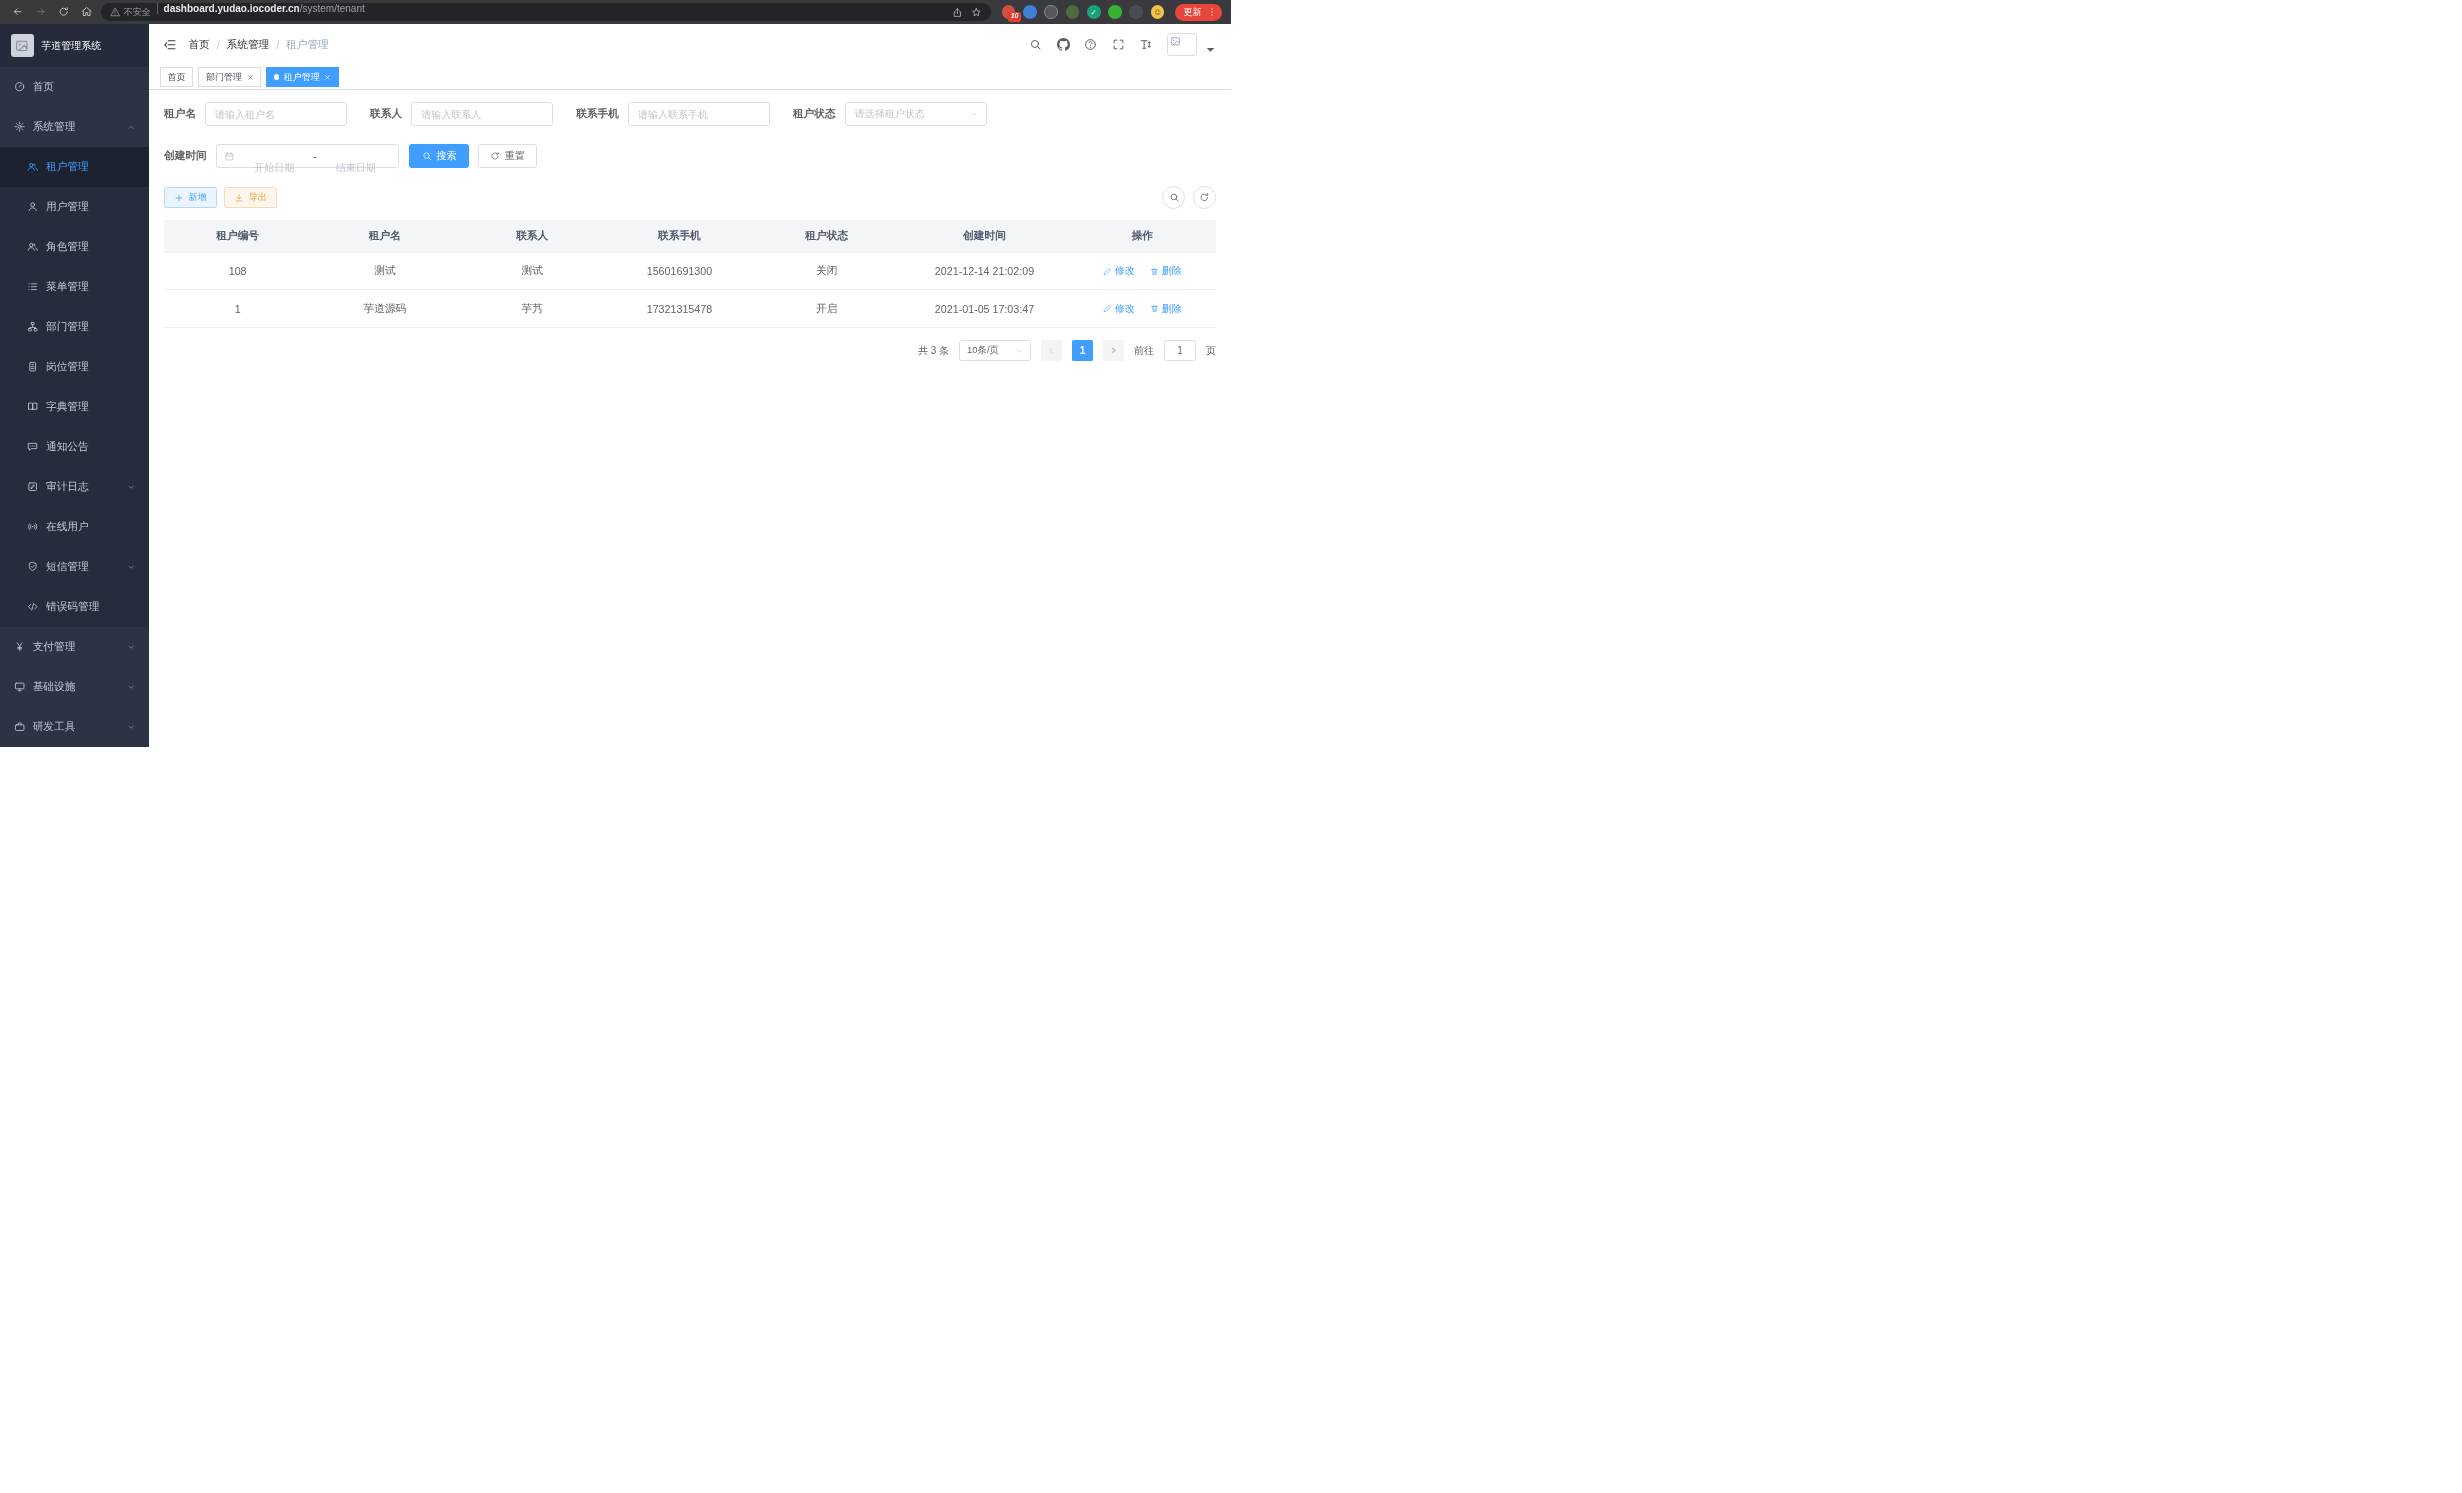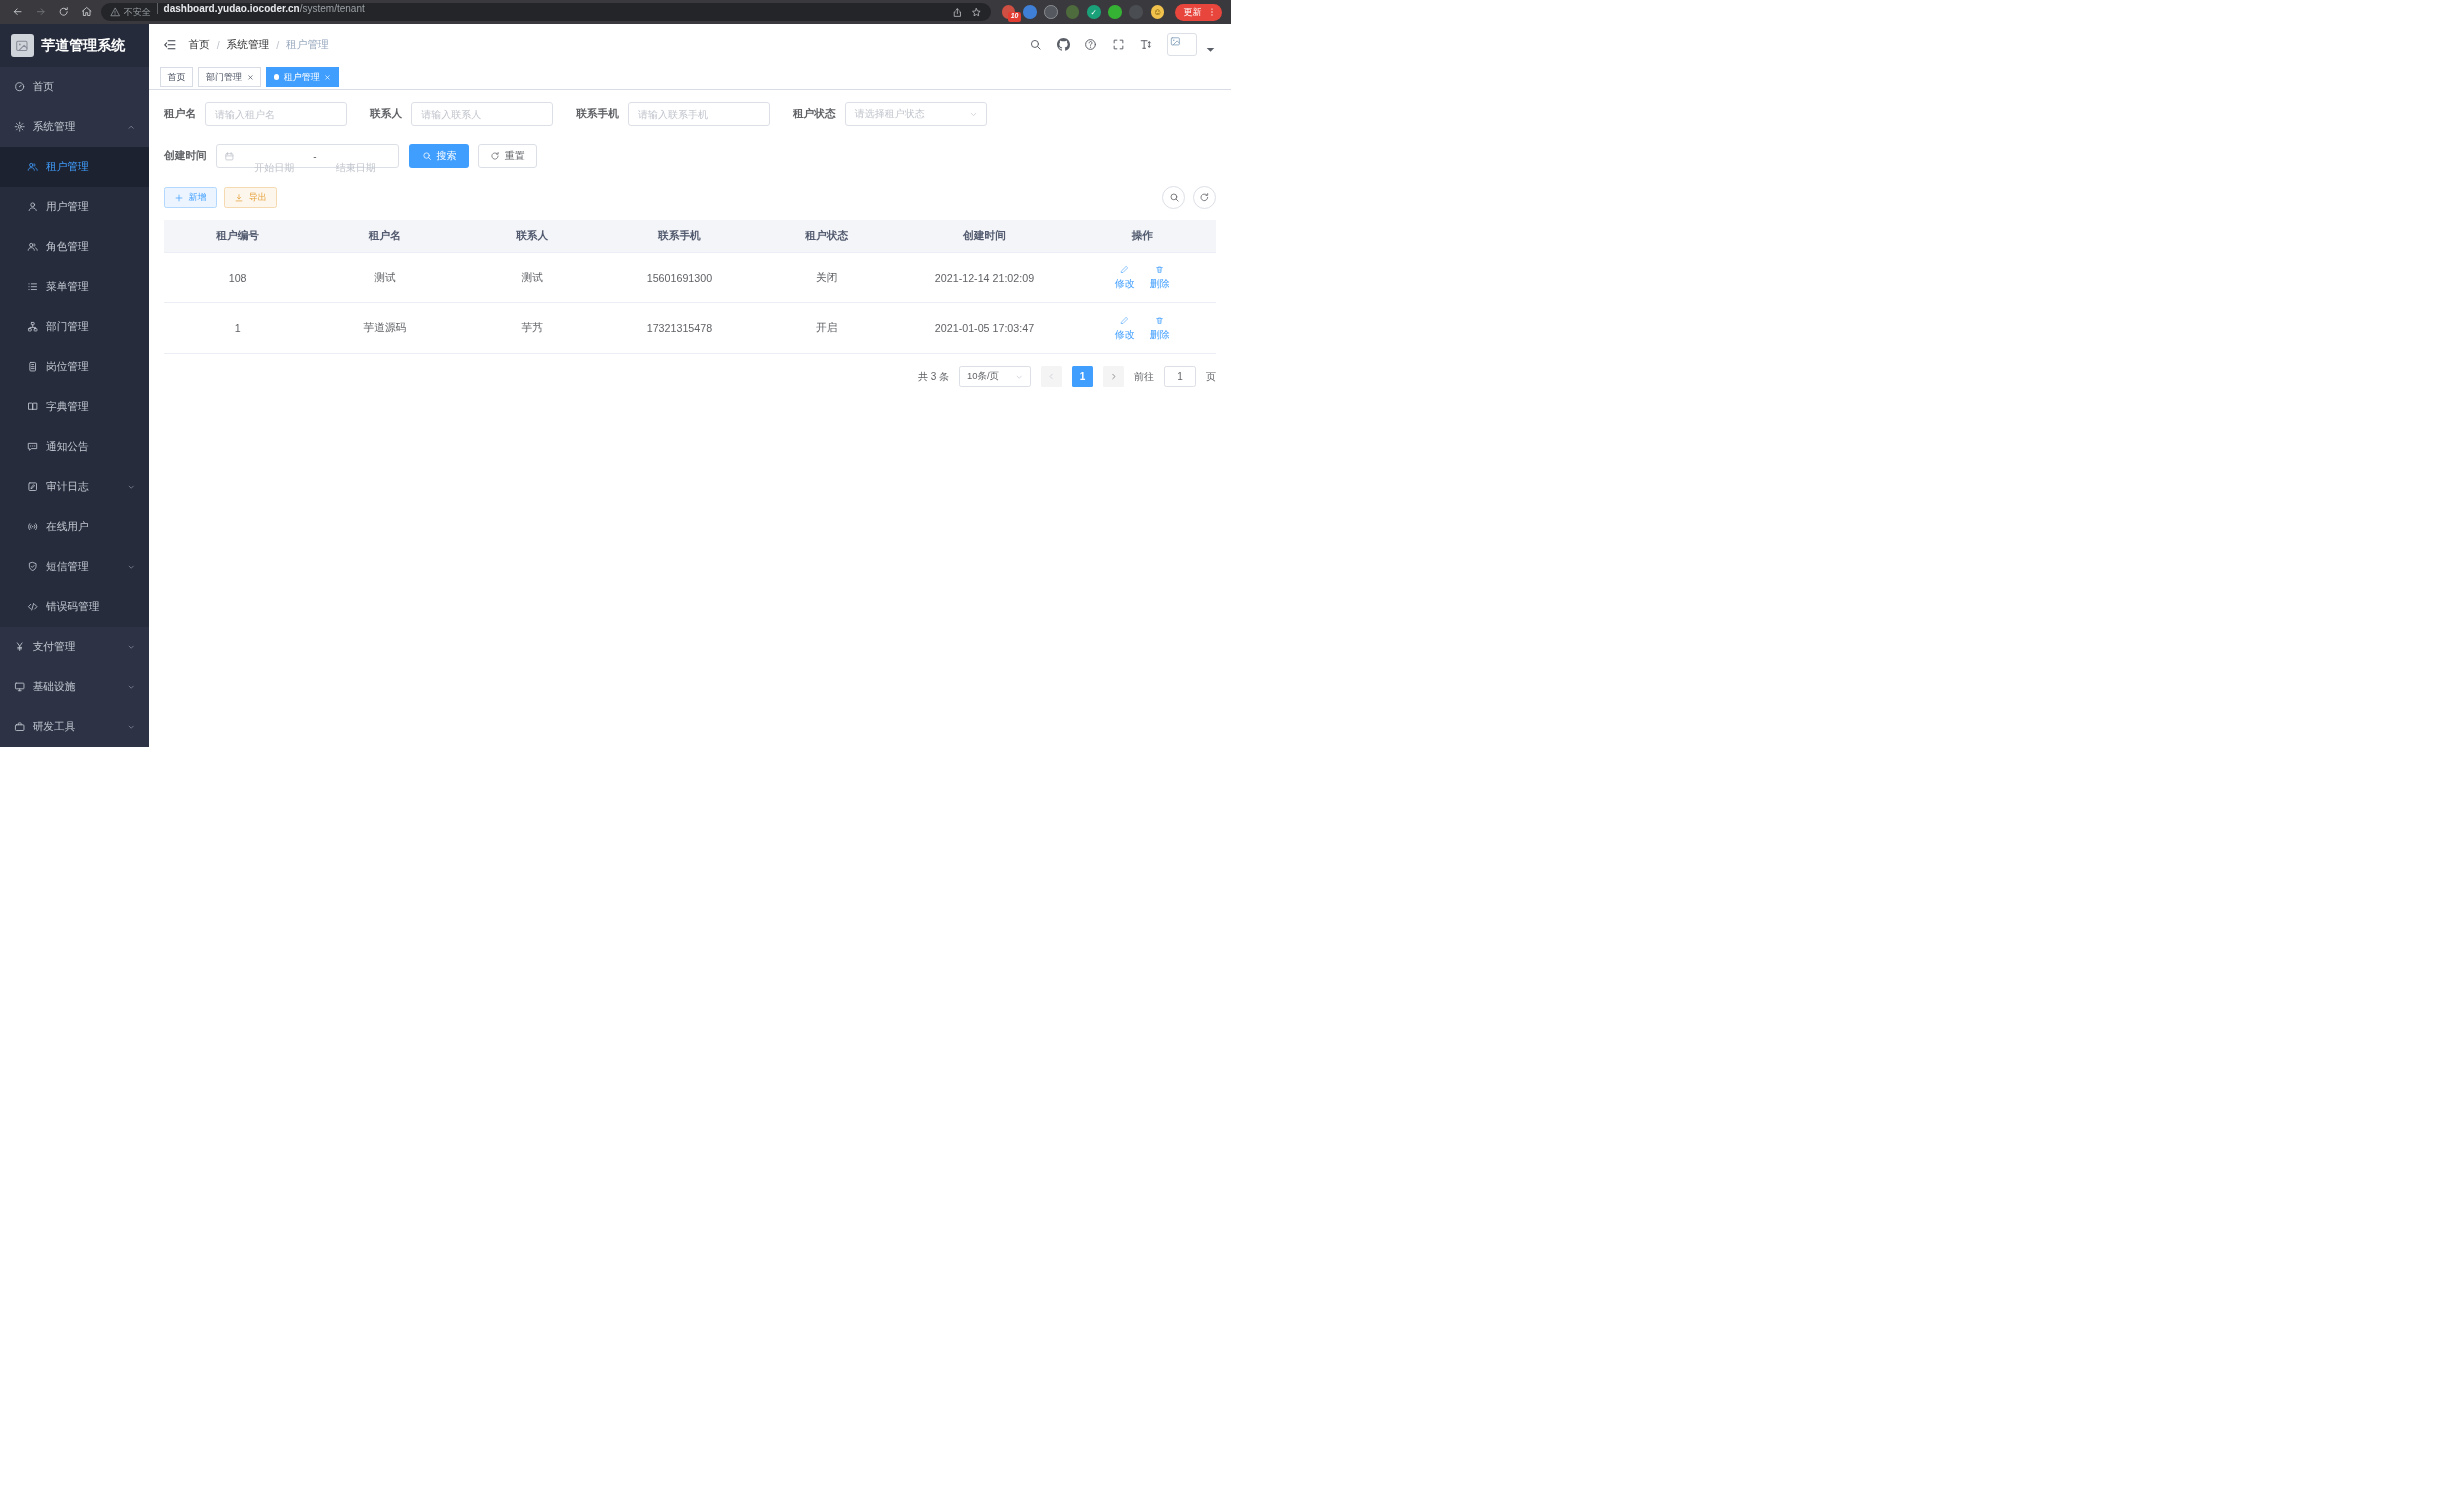--- a/index.html
+++ b/index.html
@@ -36,21 +36,21 @@
   .badge{position:absolute;right:-5.3px;bottom:-3px;background:#e33d32;color:#fff;font-size:6.9px;line-height:1;padding:1.5px 2.3px;border-radius:2.3px;font-weight:700;}
   .update{height:17px;background:#e8453c;border-radius:8.4px;color:#fff;display:flex;align-items:center;gap:5.3px;padding:0 5.3px 0 8.4px;font-size:9px;cursor:pointer;}
   .update .ic{width:10px;height:10px;}
 
   
   .app{flex:1;display:flex;min-height:0;}
   .sidebar{width:149px;background:#2d3344;color:#c3c8d2;flex:0 0 auto;display:flex;flex-direction:column;}
   .logo{height:43px;background:#252b3b;display:flex;align-items:center;gap:7.6px;padding:0 10.7px;flex:0 0 auto;}
   .logo-av{width:23px;height:23px;border-radius:3px;background:#cfd3da;color:#8187922;color:#868c97;display:flex;align-items:center;justify-content:center;overflow:hidden;}
   .logo-av .ic{width:13.7px;height:13.7px;}
-  .logo-title{color:#fff;font-size:14px;font-weight:700;white-space:nowrap;}
+  .logo-title{color:#fff;font-size:10px;font-weight:400;white-space:nowrap;}
   .menu{flex:1;overflow:hidden;}
   .mi{height:40px;display:flex;align-items:center;gap:7.6px;padding:0 13.7px;font-size:10.7px;cursor:pointer;white-space:nowrap;}
   .mi .mic{width:11.4px;height:11.4px;flex:0 0 auto;}
   .mi .arrow{margin-left:auto;width:8.4px;height:8.4px;color:#99a2b3;}
   .submenu{background:#272c3c;}
   .submenu .mi{padding-left:27px;}
   .mi.active{background:#1d2230;color:#409eff;}
 
   .main{flex:1;display:flex;flex-direction:column;background:#fff;min-width:0;}
   .app-header{height:41px;display:flex;align-items:center;gap:12px;padding:0 13.7px;flex:0 0 auto;}
@@ -94,21 +94,21 @@
   .btn-add{background:#ecf5ff;border:0.8px solid #b3d8ff;color:#409eff;}
   .btn-export{background:#fdf6ec;border:0.8px solid #f5dab1;color:#e6a23c;margin-left:7.6px;}
   .rt{margin-left:auto;display:flex;gap:7.6px;}
   .cbtn{width:23px;height:23px;border-radius:50%;border:0.8px solid #dcdfe6;background:#fff;color:#606266;display:flex;align-items:center;justify-content:center;cursor:pointer;}
   .cbtn .ic{width:10.7px;height:10.7px;}
 
   
   .tbl{width:100%;border-collapse:collapse;table-layout:fixed;}
   .tbl th{background:#f4f5f8;padding:9px 0;font-size:10.7px;font-weight:700;color:#515a6e;border-bottom:0.8px solid #ebeef5;text-align:center;}
   .tbl td{padding:11.4px 0;font-size:10.7px;color:#606266;border-bottom:0.8px solid #ebeef5;text-align:center;white-space:nowrap;}
-  .op{display:inline-flex;align-items:center;gap:3px;color:#409eff;font-size:10px;margin:0 6px;cursor:pointer;text-decoration:none;flex-direction:column;}
+  .op{display:inline-flex;align-items:center;gap:3px;color:#409eff;font-size:10px;margin:0 6px;cursor:pointer;text-decoration:none;}
   .op .ic{width:9px;height:9px;stroke-width:1.6;}
 
   
   .pager{display:flex;align-items:center;justify-content:flex-end;gap:10px;margin-top:12px;font-size:10px;color:#606266;}
   .psize{width:72px;height:21px;border:0.8px solid #dcdfe6;border-radius:2.3px;display:flex;align-items:center;justify-content:space-between;padding:0 6.9px;font-size:9.5px;cursor:pointer;background:#fff;}
   .psize .ic{width:8.4px;height:8.4px;color:#c0c4cc;}
   .pbtn{width:21px;height:21px;border-radius:1.5px;background:#f4f4f5;display:flex;align-items:center;justify-content:center;cursor:pointer;color:#606266;}
   .pbtn .ic{width:9px;height:9px;}
   .pbtn.disabled{color:#c0c4cc;}
   .pnum{width:21px;height:21px;border-radius:1.5px;background:#409eff;color:#fff;display:flex;align-items:center;justify-content:center;font-weight:600;cursor:pointer;}

